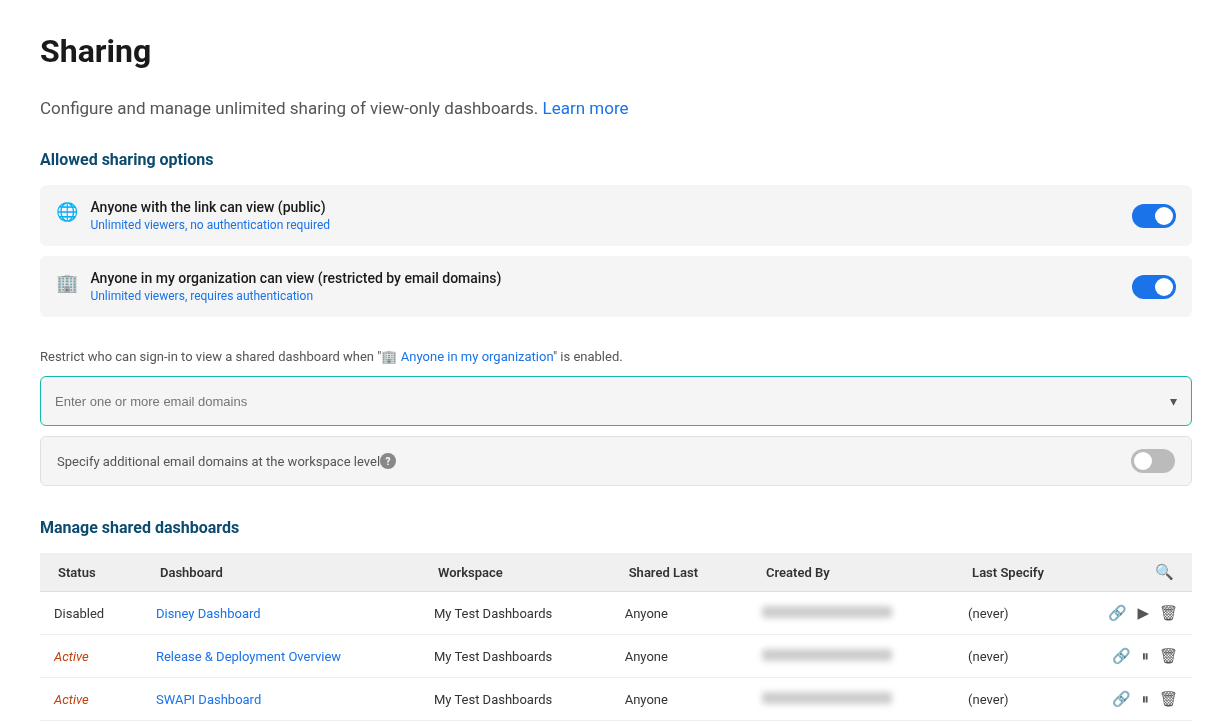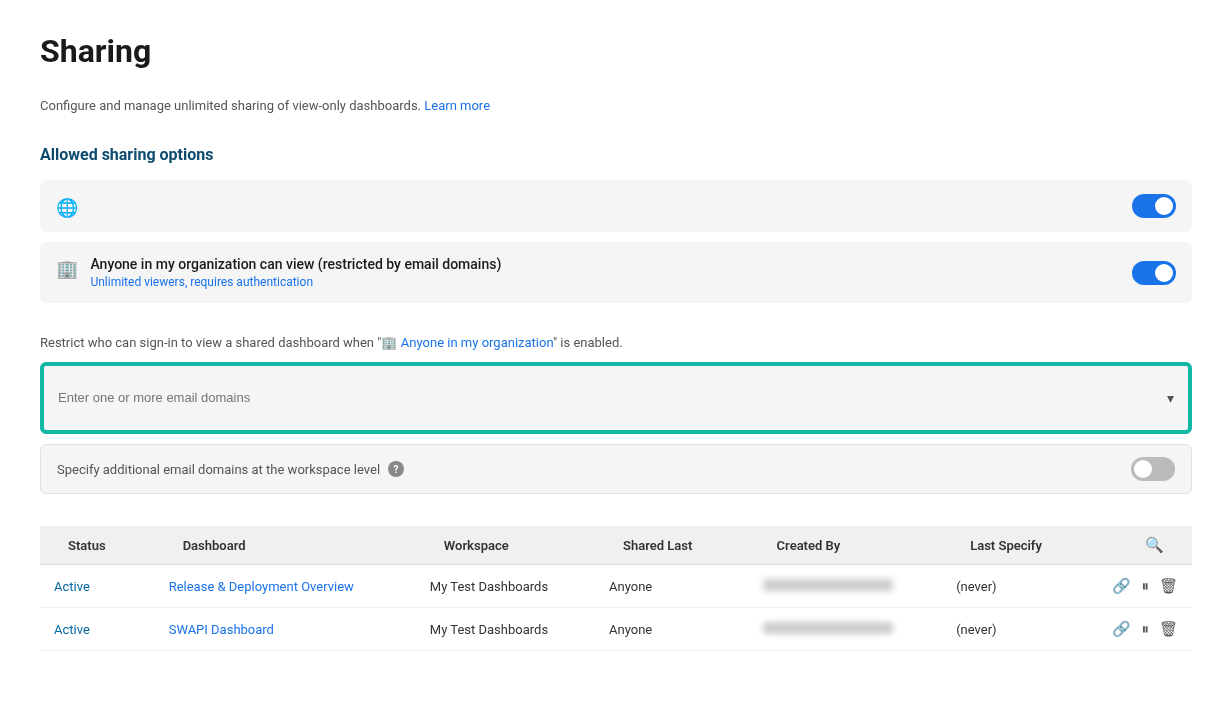--- a/index.html
+++ b/index.html
@@ -10,21 +10,21 @@
       background: #fff;
       padding: 32px 40px;
     }
     h1 {
       font-size: 32px;
       font-weight: 700;
       color: #1a1a1a;
       margin-bottom: 16px;
     }
     .subtitle {
-      font-size: 13px;
+      font-size: 17px;
       color: #555;
       margin-bottom: 32px;
       margin-top: 28px;
     }
     .subtitle a {
       color: #1a73e8;
       text-decoration: none;
     }
     h2 {
       font-size: 16px;
@@ -93,26 +93,26 @@
 
     
     .email-desc {
       font-size: 13px;
       color: #555;
       margin-bottom: 12px;
     }
     .email-input-row {
       background: #f5f5f5;
       border-radius: 6px;
-      padding: 24px 14px;
-      display: flex;
-      align-items: flex-start;
+      padding: 16px 14px;
+      display: flex;
+      align-items: flex-end;
       justify-content: space-between;
       margin-bottom: 10px;
-      border: 4px solid #14b8a6;
+      border: 1px solid #14b8a6;
     }
     .email-input-row input {
       background: transparent;
       border: none;
       outline: none;
       font-size: 13px;
       color: #aaa;
       width: 100%;
     }
     .chevron-icon { color: #555; font-size: 14px; }
@@ -122,21 +122,20 @@
       border-radius: 6px;
       padding: 12px 16px;
       display: flex;
       align-items: center;
       justify-content: space-between;
       border: 1px solid #e0e0e0;
     }
     .workspace-row-left {
       display: flex;
       align-items: center;
-      gap: 8px;
       font-size: 13px;
       color: #555;
     }
     .help-icon {
       display: inline-flex;
       align-items: center;
       justify-content: center;
       width: 16px;
       height: 16px;
       border-radius: 50%;
@@ -155,39 +154,39 @@
     table {
       width: 100%;
       border-collapse: collapse;
       font-size: 13px;
     }
     thead tr {
       background: #f0f0f0;
     }
     thead th {
       text-align: left;
-      padding: 10px 28px;
+      padding: 10px 18px;
       font-weight: 600;
       color: #333;
       border-bottom: 1px solid #ddd;
     }
     thead th.search-col {
       text-align: right;
       width: 40px;
     }
     tbody tr {
       border-bottom: 1px solid #eee;
     }
     tbody td {
       padding: 12px 14px;
       vertical-align: middle;
       color: #333;
     }
     .status-disabled { color: #333; }
-    .status-active { color: #0369a1; }
+    .status-active { color: #c2410c; font-style: italic; }
     .dashboard-link { color: #1a73e8; text-decoration: none; cursor: pointer; }
     .blurred-text {
       display: inline-block;
       background: #ccc;
       border-radius: 3px;
       height: 12px;
       width: 130px;
       filter: blur(3px);
     }
     .action-icons {
@@ -215,20 +214,24 @@
   <span>Configure and manage unlimited sharing of view-only dashboards.</span>
   <a href="#">Learn more</a>
 </p>
 
 <div class="section">
   <h2>Allowed sharing options</h2>
 
   <div class="toggle-row">
     <div class="toggle-row-left">
       <span class="toggle-icon">🌐</span>
+      <div>
+        <div class="toggle-title">Anyone with the link can view (public)</div>
+        <div class="toggle-sub">Unlimited viewers, no authentication required</div>
+      </div>
     </div>
     <div class="toggle-switch">
       <div class="toggle-slider on"></div>
     </div>
   </div>
 
   <div class="toggle-row">
     <div class="toggle-row-left">
       <span class="toggle-icon">🏢</span>
       <div>
@@ -257,37 +260,55 @@
       <span>Specify additional email domains at the workspace level</span>
       <span class="help-icon">?</span>
     </div>
     <div class="toggle-switch">
       <div class="toggle-slider off"></div>
     </div>
   </div>
 </div>
 
 <div class="section table-section">
+  <h2>Manage shared dashboards</h2>
   <div class="table-wrapper">
     <table>
       <thead>
         <tr>
           <th>Status</th>
           <th>Dashboard</th>
           <th>Workspace</th>
           <th>Shared Last</th>
           <th>Created By</th>
           <th>Last Specify</th>
           <th class="search-col">
             <span class="search-icon-btn">🔍</span>
           </th>
         </tr>
       </thead>
       <tbody>
 
+        <tr>
+          <td class="status-disabled">Disabled</td>
+          <td>
+            <a class="dashboard-link" href="#">Disney Dashboard</a>
+          </td>
+          <td>My Test Dashboards</td>
+          <td>Anyone</td>
+          <td><span class="blurred-text"></span></td>
+          <td>(never)</td>
+          <td>
+            <div class="action-icons">
+              <span class="action-icon">🔗</span>
+              <span class="action-icon">▶</span>
+              <span class="action-icon">🗑</span>
+            </div>
+          </td>
+        </tr>
 
         <tr>
           <td class="status-active">Active</td>
           <td>
             <a class="dashboard-link" href="#">Release &amp; Deployment Overview</a>
           </td>
           <td>My Test Dashboards</td>
           <td>Anyone</td>
           <td><span class="blurred-text"></span></td>
           <td>(never)</td>

